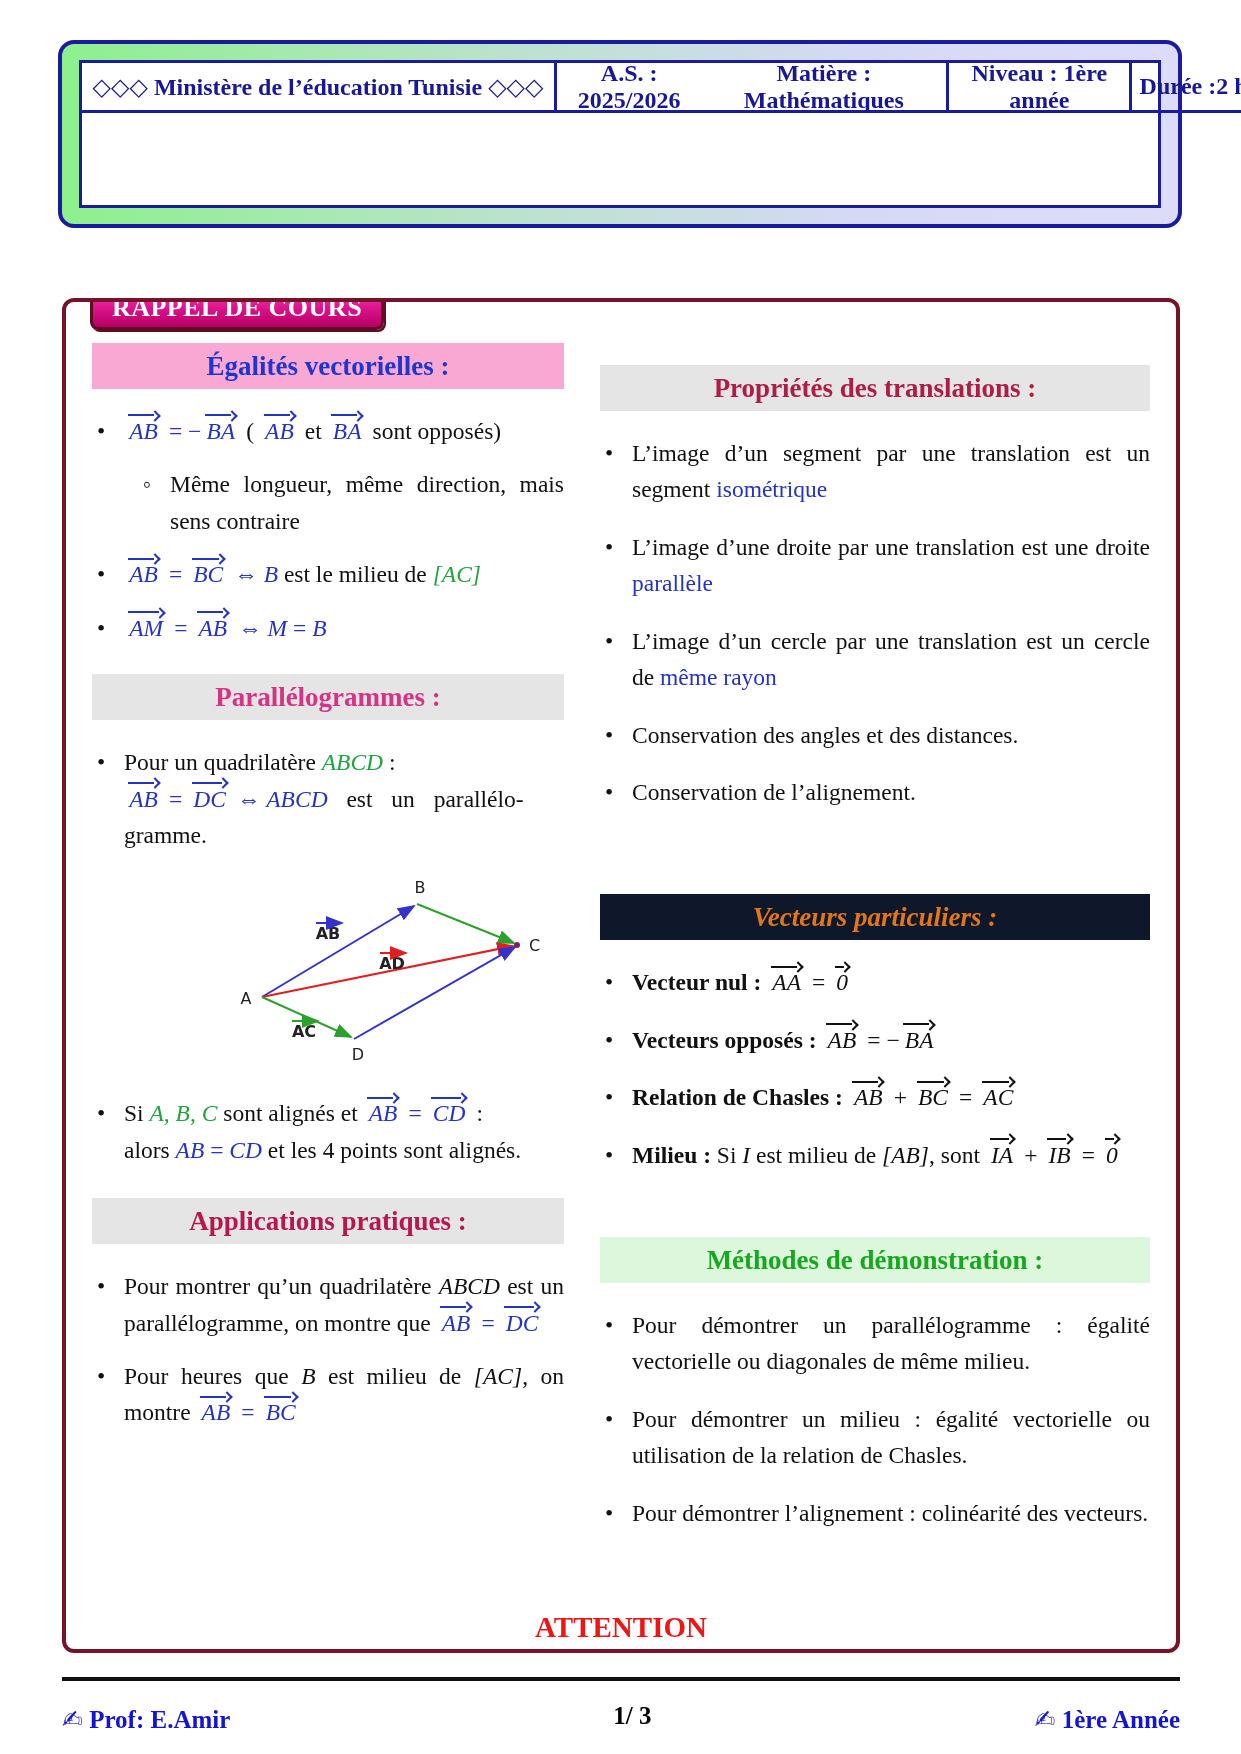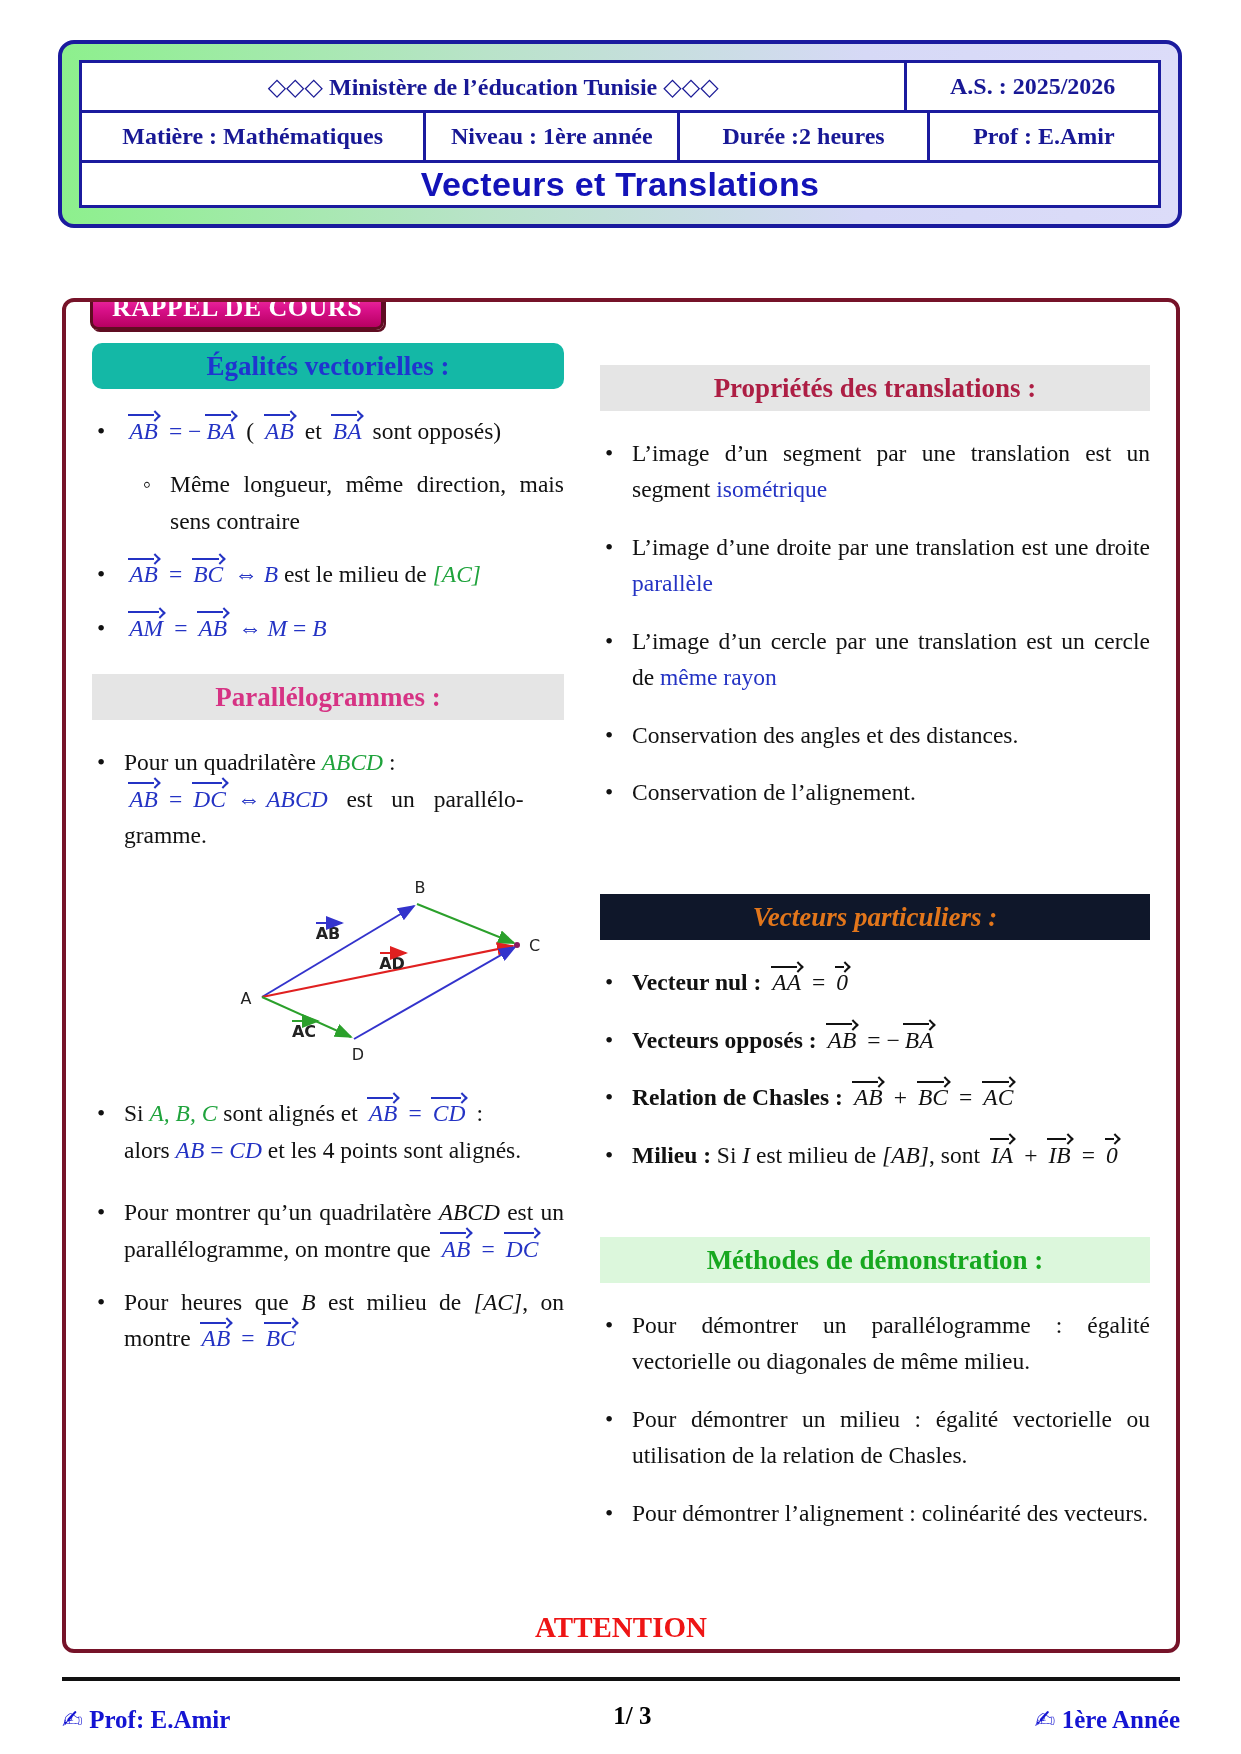--- a/index.html
+++ b/index.html
@@ -4,21 +4,21 @@
 <style>
   html,body{margin:0;padding:0;background:#fff;}
   .page{position:relative;width:1241px;height:1754px;background:#ffffff;overflow:hidden;
         font-family:"Liberation Serif","DejaVu Serif",serif;color:#111;}
 
   
   .hdr{position:absolute;left:58px;top:40px;width:1124px;height:188px;box-sizing:border-box;
        border:4px solid #1b1b9e;border-radius:16px;padding:16px 17px;
        background:linear-gradient(90deg,#8df08d 0%,#b9e3c9 38%,#d6d9f6 72%,#dcdcf9 100%);}
   .htable{width:100%;height:100%;box-sizing:border-box;border:3px solid #1b1b9e;background:#fff;
-          display:flex;flex-direction:column;}
+          display:flex;text-align:center;}
   .hrow{display:flex;border-bottom:3px solid #1b1b9e;height:47px;flex:none;}
   .hcell{box-sizing:border-box;border-right:3px solid #1b1b9e;display:flex;align-items:center;
          justify-content:center;font-weight:bold;color:#181895;font-size:24px;}
   .hcell:last-child{border-right:none;}
   .w-min{width:76.7%;} .w-as{width:23.3%;}
   .w-mat{width:32%;} .w-niv{width:23.6%;} .w-dur{width:23.2%;} .w-prof{width:21.2%;}
   .htitle{flex:1;display:flex;align-items:center;justify-content:center;
           font-family:"Liberation Sans","DejaVu Sans",sans-serif;font-weight:bold;
           color:#1313b8;font-size:34px;letter-spacing:.3px;}
 
@@ -30,21 +30,21 @@
        border:3px solid #5f0d22;border-radius:8px;color:#fff;font-size:26px;font-weight:bold;
        display:flex;align-items:center;justify-content:center;letter-spacing:.5px;
        box-shadow:inset 0 4px 0 rgba(90,0,25,.35), 2px 2px 0 #5f0d22;}
 
   .cols{display:flex;gap:36px;}
   .colL{width:472px;flex:none;}
   .colR{flex:1;padding-top:22px;}
 
   .band{height:46px;display:flex;align-items:center;justify-content:center;
         font-size:27px;font-weight:bold;margin:14px 0 18px;}
-  .bd-lav{background:#14b8a6;color:#1f35cf;border-radius:10px;}
+  .bd-lav{background:#f9a8d4;color:#1f35cf;}
   .bd-pink{background:#e5e5e5;}
   .t-mag{color:#d63384;} .t-crim{color:#b5174e;} .t-dred{color:#ad1e44;}
   .bd-peach{background:#0f172a;color:#e2761b;font-style:italic;}
   .bd-green{background:#dcf7dc;color:#17a81f;}
   .gap1{margin-top:84px;} .gap2{margin-top:64px;} .gapL1{margin-top:28px;} .gapL2{margin-top:30px;}
 
   .lst{display:flex;flex-direction:column;gap:17px;margin:24px 0 26px;}
   .lstR{gap:21px;}
   .item{display:flex;gap:14px;font-size:23.5px;line-height:1.55;}
   .mk{flex:none;width:18px;text-align:center;}
@@ -174,20 +174,21 @@
           </svg>
         </div>
 
         <div class="lst">
           <div class="item">
             <span class="mk">•</span>
             <div class="itx"><span class="s-t">Si </span><span class="s-i c-g">A, B, C</span><span class="s-t"> sont alignés et </span><span class="s-v c-b">AB</span><span class="s-m c-b"> = </span><span class="s-v c-b">CD</span><span class="s-t"> :</span><br><span class="s-t">alors </span><span class="s-i c-b">AB</span><span class="s-m c-b"> = </span><span class="s-i c-b">CD</span><span class="s-t"> et les 4 points sont alignés.</span></div>
           </div>
         </div>
 
+        <div class="band bd-pink t-crim gapL2">Applications pratiques :</div>
         <div class="lst">
           <div class="item">
             <span class="mk">•</span>
             <div class="itx"><span class="s-t">Pour montrer qu’un quadrilatère </span><span class="s-i">ABCD</span><span class="s-t"> est un parallélogramme, on montre que </span><span class="s-v c-b">AB</span><span class="s-m c-b"> = </span><span class="s-v c-b">DC</span></div>
           </div>
           <div class="item">
             <span class="mk">•</span>
             <div class="itx"><span class="s-t">Pour heures que </span><span class="s-i">B</span><span class="s-t"> est milieu de </span><span class="s-i">[AC]</span><span class="s-t">, on montre </span><span class="s-v c-b">AB</span><span class="s-m c-b"> = </span><span class="s-v c-b">BC</span></div>
           </div>
         </div>

